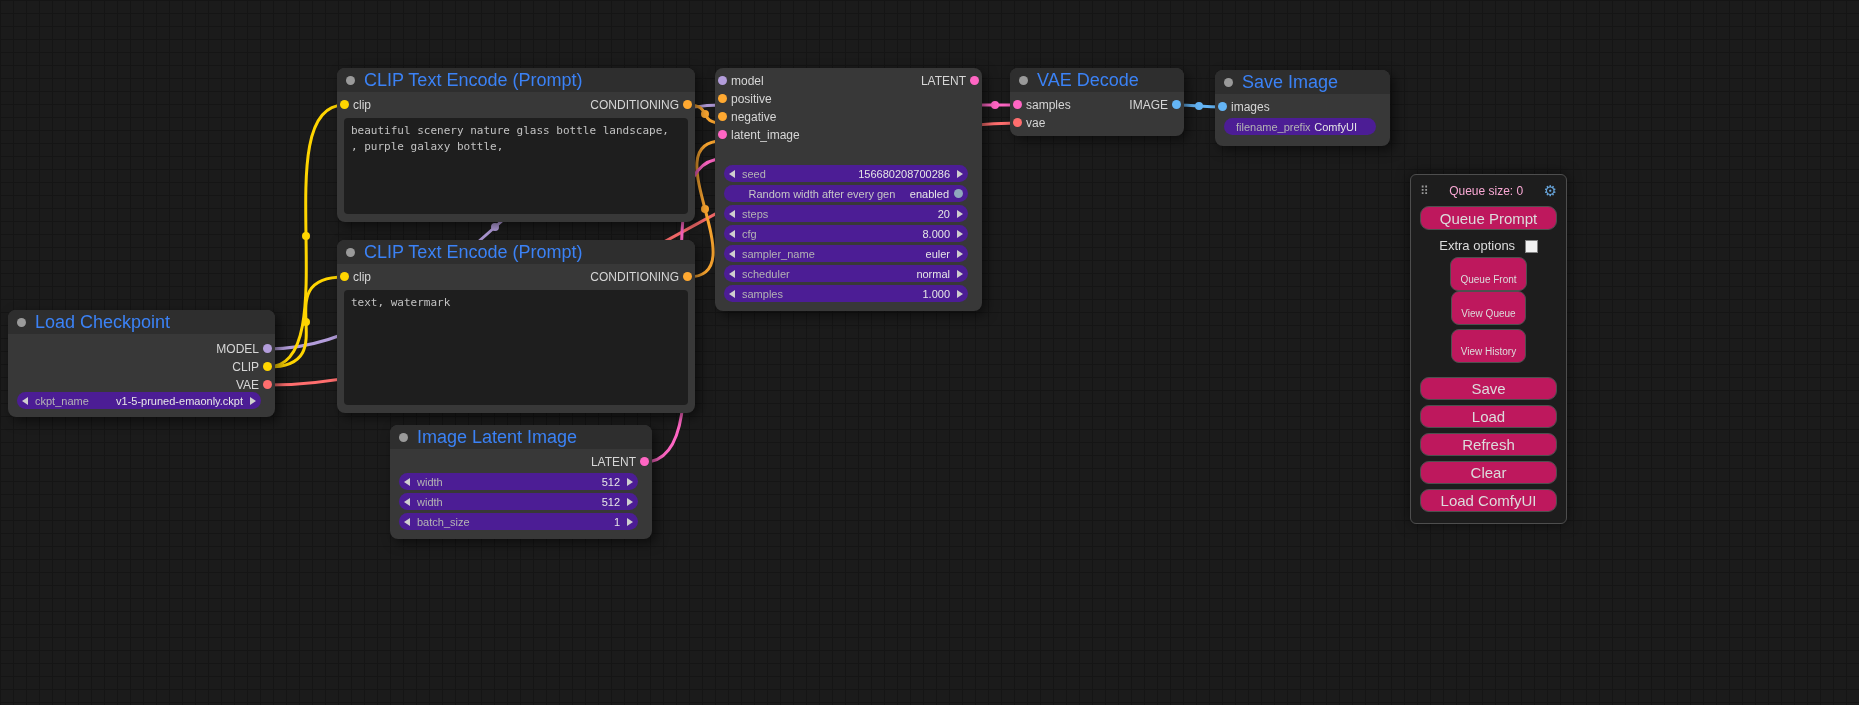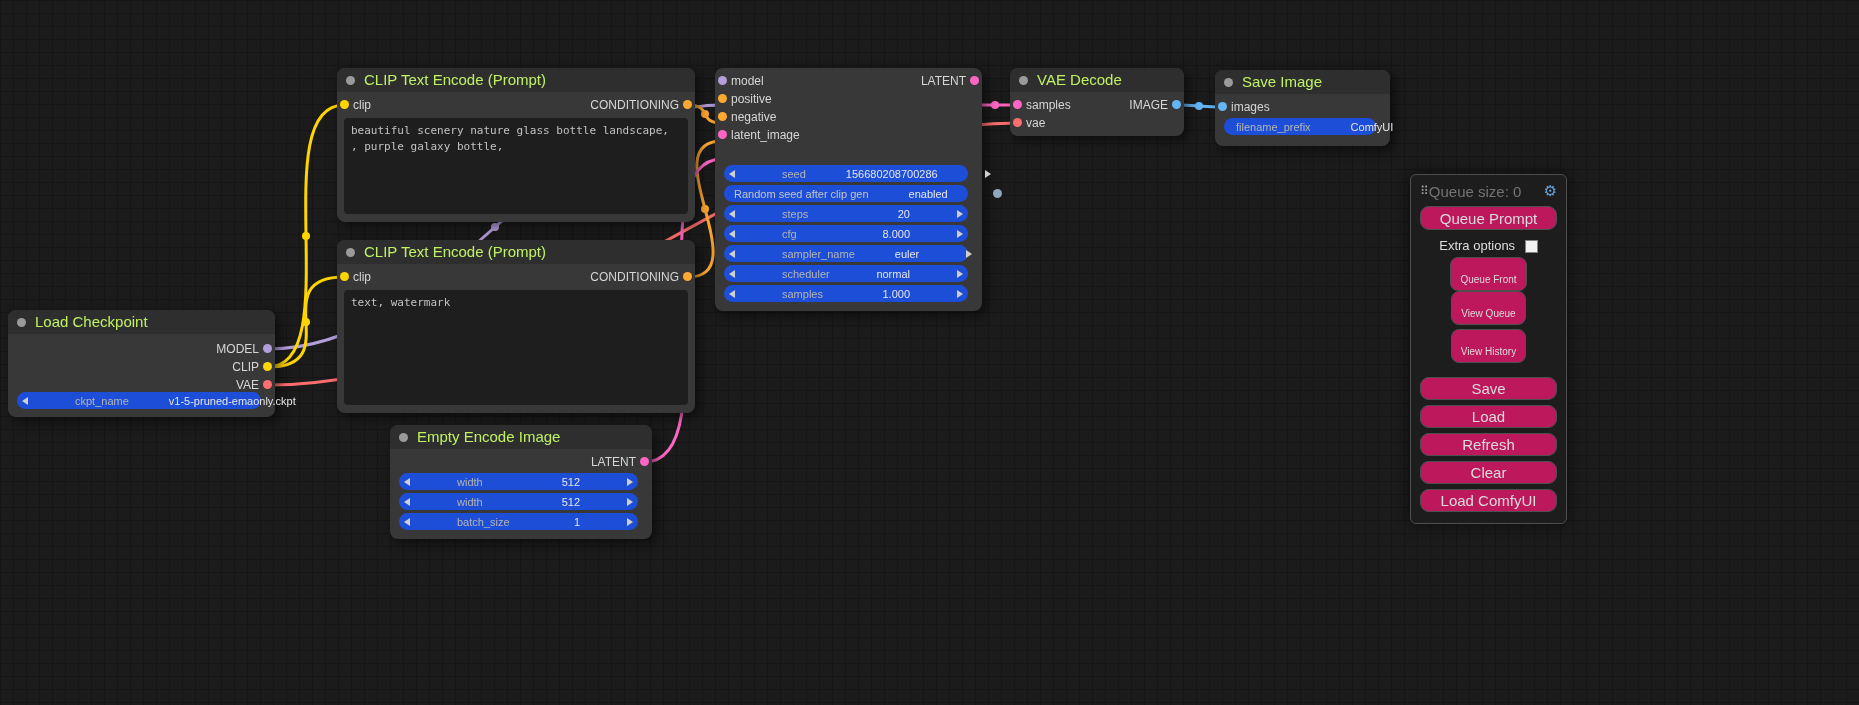--- a/index.html
+++ b/index.html
@@ -7,52 +7,52 @@
     background-color:#1b1b1b;
     background-image:linear-gradient(#151515 1px,transparent 1px),linear-gradient(90deg,#151515 1px,transparent 1px);
     background-size:13px 13px;}
   #wires{position:absolute;left:0;top:0;z-index:1;}
   #wires path{fill:none;stroke-width:3;stroke-linecap:round;}
 
   .node{position:absolute;background:#383838;border-radius:8px;z-index:2;box-sizing:border-box;
     box-shadow:4px 4px 12px rgba(0,0,0,.55);}
   .ntitle{height:24px;background:#2e2e2e;border-radius:8px 8px 0 0;position:relative;}
   .cdot{position:absolute;left:9px;top:8px;width:9px;height:9px;border-radius:50%;background:#9a9a9a;}
-  .ttext{position:absolute;left:27px;top:0;line-height:24px;font-size:15px;color:#bef264;white-space:nowrap;}
+  .ttext{position:absolute;left:27px;top:0;line-height:24px;font-size:18px;color:#3b82f6;white-space:nowrap;}
 
   .srow{position:relative;height:18px;}
   .mt4{margin-top:4px;} .mt6{margin-top:6px;}
   .slabel{font-size:12px;color:#d6d6d6;line-height:18px;position:absolute;white-space:nowrap;}
   .slabel.l{left:16px;} .slabel.r{right:16px;}
   .sdot{position:absolute;top:4px;width:9px;height:9px;border-radius:50%;background:#888;}
   .sdot.in{left:3px;} .sdot.out{right:3px;}
 
-  .widget{position:absolute;left:9px;right:14px;height:17px;background:#1d4ed8;border-radius:9px;
-    display:flex;align-items:center;font-size:11px;box-sizing:border-box;padding:0 5px;gap:40px;}
+  .widget{position:absolute;left:9px;right:14px;height:17px;background:#4c1d95;border-radius:9px;
+    display:flex;align-items:center;font-size:11px;box-sizing:border-box;padding:0 5px;}
   .arrL{width:0;height:0;border-style:solid;border-width:4px 6px 4px 0;border-color:transparent #cfcfcf transparent transparent;flex:0 0 auto;}
   .arrR{width:0;height:0;border-style:solid;border-width:4px 0 4px 6px;border-color:transparent transparent transparent #cfcfcf;flex:0 0 auto;}
   .wlabel{margin-left:7px;color:#b4b4b4;white-space:nowrap;}
   .wvalue{flex:1;text-align:right;margin-right:7px;color:#e6e6e6;white-space:nowrap;}
   .widget.toggle{padding:0 5px 0 10px;}
   .widget.toggle .wlabel{flex:1;text-align:center;margin-left:0;color:#c6c6c6;}
   .widget.toggle .wvalue{flex:0 0 auto;margin-right:5px;}
   .tdot{width:9px;height:9px;border-radius:50%;flex:0 0 auto;}
   .widget.noarr{padding:0 12px;}
   .widget.noarr .wlabel{margin-left:0;}
 
   .prompt{position:absolute;left:7px;right:7px;top:50px;bottom:8px;background:#1e1e1e;border:none;border-radius:4px;
     color:#c2c2c2;font-family:"DejaVu Sans Mono",monospace;font-size:11px;line-height:1.45;padding:5px 7px;
     resize:none;box-sizing:border-box;width:calc(100% - 14px);}
 
   #menu{position:absolute;left:1410px;top:174px;width:157px;box-sizing:border-box;z-index:3;
     padding:6px 9px 11px;background:#1d1d1d;border:1px solid #4e4e4e;border-radius:6px;
     box-shadow:0 0 14px rgba(0,0,0,.55);}
   .mhead{display:flex;align-items:center;height:20px;}
   .drag{color:#9b9b9b;font-size:12px;cursor:grab;flex:0 0 auto;}
-  .qsize{flex:1;font-size:15px;color:#737373;}
+  .qsize{flex:1;text-align:center;font-size:12px;color:#f9a8d4;}
   .gear{font-size:15px;flex:0 0 auto;cursor:pointer;}
   .mbtn{display:block;width:100%;background:#be185d;border:1px solid #4f4f4f;border-radius:9px;color:#dcdcdc;
     font-size:15px;height:23px;line-height:21px;margin-top:5px;padding:0;font-family:"Liberation Sans",sans-serif;cursor:pointer;}
   .mbtn.qp{height:24px;}
   .extra{text-align:center;font-size:13px;color:#dddddd;margin-top:8px;height:15px;}
   .cbox{display:inline-block;width:11px;height:11px;background:#f2f2f2;border:1px solid #828282;margin-left:6px;vertical-align:middle;}
   .smallrow{text-align:center;margin-top:4px;}
   .mbtn.small{display:inline-block;width:auto;font-size:10px;height:14px;line-height:12px;border-radius:8px;padding:16px 9px;margin:0 3px;}
   .gaptop{margin-top:14px;}
 </style>
@@ -131,21 +131,21 @@
       <span class="slabel l">clip</span>
       <span class="slabel r">CONDITIONING</span>
       <span class="sdot out" style="background: rgb(255, 169, 49);"></span>
     </div>
     <textarea class="prompt" spellcheck="false" style="">text, watermark</textarea>
   </div>
 
   <div class="node" style="left:390px;top:425px;width:262px;height:114px">
     <div class="ntitle">
       <span class="cdot"></span>
-      <span class="ttext">Empty Encode Image</span>
+      <span class="ttext">Image Latent Image</span>
     </div>
     <div class="srow mt4">
       <span class="slabel r">LATENT</span>
       <span class="sdot out" style="background: rgb(255, 102, 196);"></span>
     </div>
     <div class="widget" style="top:48px">
       <span class="arrL"></span>
       <span class="wlabel">width</span>
       <span class="wvalue">512</span>
       <span class="arrR"></span>
@@ -183,21 +183,21 @@
       <span class="sdot in" style="background: rgb(255, 102, 196);"></span>
       <span class="slabel l">latent_image</span>
     </div>
     <div class="widget" style="top:97px">
       <span class="arrL"></span>
       <span class="wlabel">seed</span>
       <span class="wvalue">156680208700286</span>
       <span class="arrR"></span>
     </div>
     <div class="widget toggle" style="top:117px">
-      <span class="wlabel">Random seed after clip gen</span>
+      <span class="wlabel">Random width after every gen</span>
       <span class="wvalue">enabled</span>
       <span class="tdot" style="background: rgb(143, 168, 189);"></span>
     </div>
     <div class="widget" style="top:137px">
       <span class="arrL"></span>
       <span class="wlabel">steps</span>
       <span class="wvalue">20</span>
       <span class="arrR"></span>
     </div>
     <div class="widget" style="top:157px">

